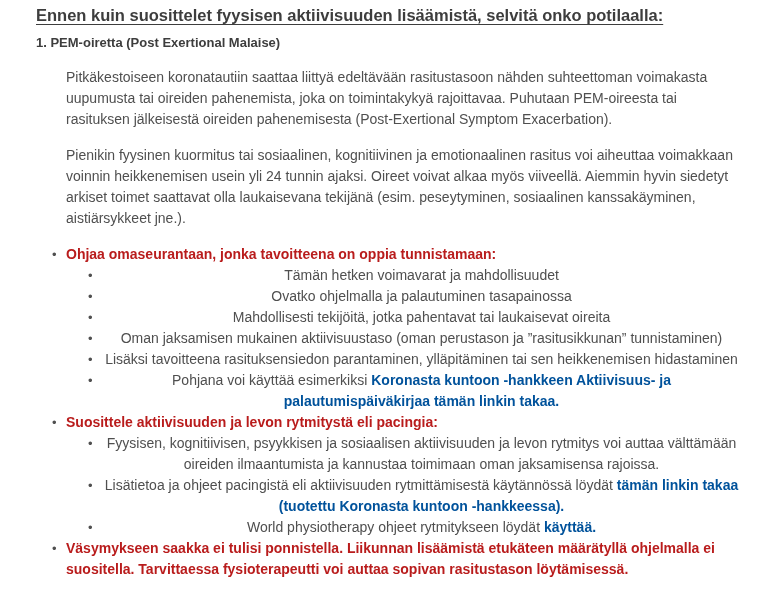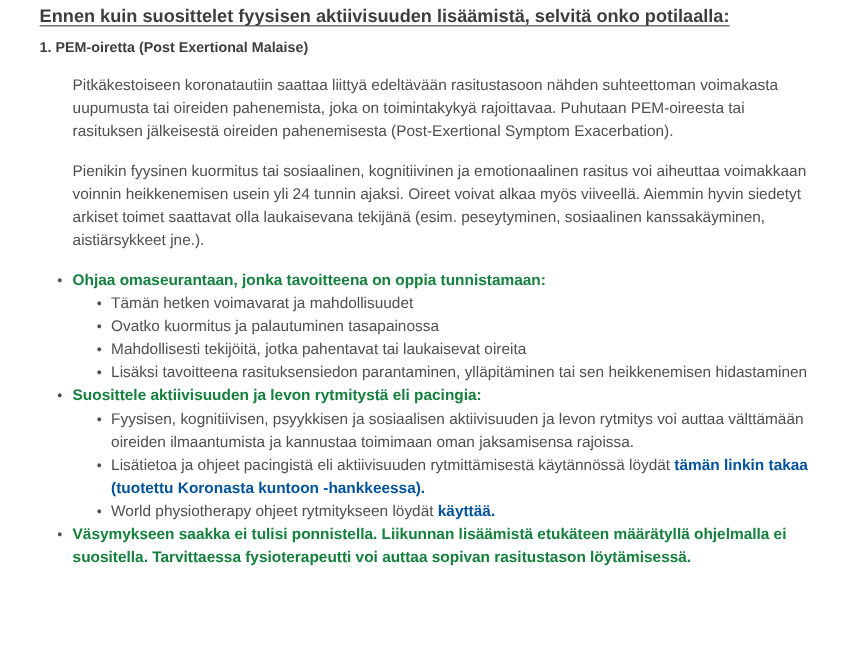--- a/index.html
+++ b/index.html
@@ -52,37 +52,38 @@
   ul.level-1 {
     margin-left: 16px;
   }
   ul.level-1 > li {
     position: relative;
     padding-left: 14px;
     max-width: 676px;
   }
   ul.level-2 {
     margin-left: 22px;
+    text-align: center;
   }
   ul.level-2 > li {
     position: relative;
     padding-left: 13px;
     max-width: 646px;
   }
   li::before {
     content: "\2022";
     position: absolute;
     left: 0;
     top: 0;
     color: #4f4f4f;
     font-size: 13px;
   }
   .bold {
     font-weight: bold;
-    color: #15803d;
+    color: #b91c1c;
   }
   a.doc-link {
     font-weight: bold;
     color: #00529b;
     text-decoration: none;
     cursor: pointer;
   }
 </style>
 </head>
 <body>
@@ -96,23 +97,27 @@
   <p class="body-para">Pitkäkestoiseen koronatautiin saattaa liittyä edeltävään rasitustasoon nähden suhteettoman voimakasta uupumusta tai oireiden pahenemista, joka on toimintakykyä rajoittavaa. Puhutaan PEM-oireesta tai rasituksen jälkeisestä oireiden pahenemisesta (Post-Exertional Symptom Exacerbation).</p>
 
   <p class="body-para">Pienikin fyysinen kuormitus tai sosiaalinen, kognitiivinen ja emotionaalinen rasitus voi aiheuttaa voimakkaan voinnin heikkenemisen usein yli 24 tunnin ajaksi. Oireet voivat alkaa myös viiveellä. Aiemmin hyvin siedetyt arkiset toimet saattavat olla laukaisevana tekijänä (esim. peseytyminen, sosiaalinen kanssakäyminen, aistiärsykkeet jne.).</p>
 
   <ul class="level-1">
 
     <li>
       <span class="bold">Ohjaa omaseurantaan, jonka tavoitteena on oppia tunnistamaan:</span>
       <ul class="level-2">
         <li>Tämän hetken voimavarat ja mahdollisuudet</li>
-        <li>Ovatko kuormitus ja palautuminen tasapainossa</li>
+        <li>Ovatko ohjelmalla ja palautuminen tasapainossa</li>
         <li>Mahdollisesti tekijöitä, jotka pahentavat tai laukaisevat oireita</li>
+        <li>Oman jaksamisen mukainen aktiivisuustaso (oman perustason ja ”rasitusikkunan” tunnistaminen)</li>
         <li>Lisäksi tavoitteena rasituksensiedon parantaminen, ylläpitäminen tai sen heikkenemisen hidastaminen</li>
+        <li>
+          <span>Pohjana voi käyttää esimerkiksi </span><a class="doc-link">Koronasta kuntoon -hankkeen Aktiivisuus- ja palautumispäiväkirjaa tämän linkin takaa.</a>
+        </li>
       </ul>
     </li>
 
     <li>
       <span class="bold">Suosittele aktiivisuuden ja levon rytmitystä eli pacingia:</span>
       <ul class="level-2">
         <li>Fyysisen, kognitiivisen, psyykkisen ja sosiaalisen aktiivisuuden ja levon rytmitys voi auttaa välttämään oireiden ilmaantumista ja kannustaa toimimaan oman jaksamisensa rajoissa.</li>
         <li>
           <span>Lisätietoa ja ohjeet pacingistä eli aktiivisuuden rytmittämisestä käytännössä löydät </span><a class="doc-link">tämän linkin takaa (tuotettu Koronasta kuntoon -hankkeessa).</a>
         </li>

